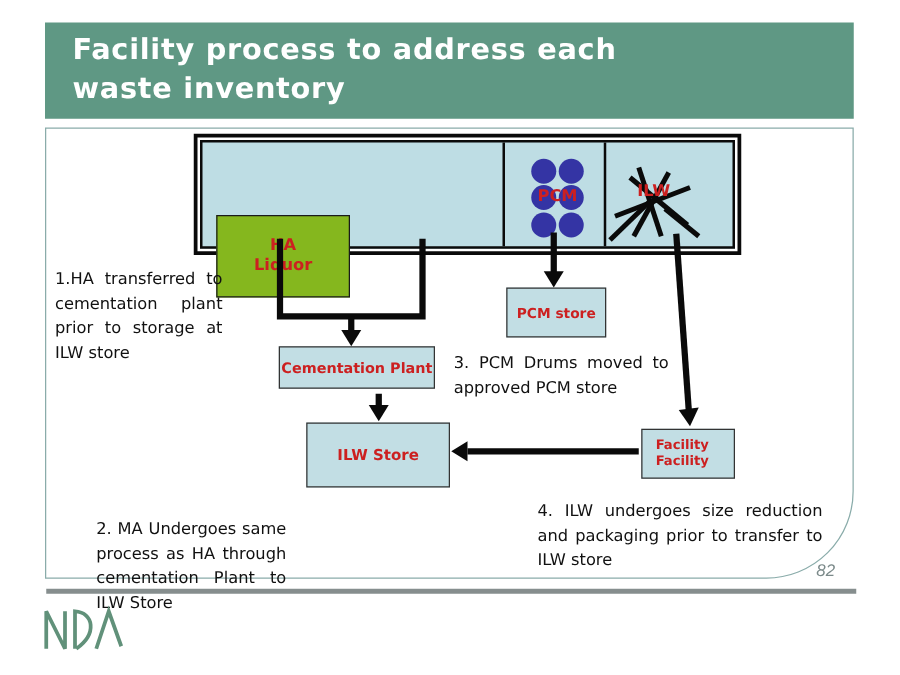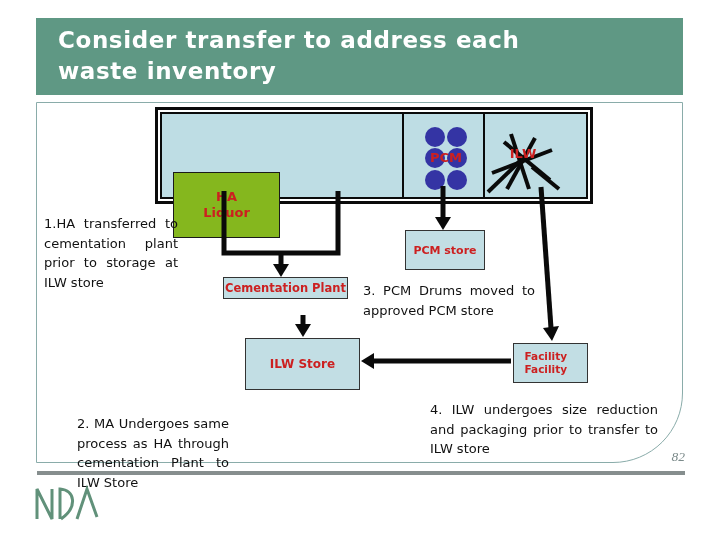--- a/index.html
+++ b/index.html
@@ -35,51 +35,51 @@
 
   .panel-label{position:absolute;z-index:3;font-weight:bold;font-size:13px;
     color:var(--label-red);text-align:center;width:44px;}
   .pcm-label{left:424px;top:150px;}
   .ilw-label{left:501px;top:146px;}
 
   .flow-box{position:absolute;background:var(--box-blue);border:1px solid #333;
     display:flex;align-items:center;justify-content:center;text-align:left;
     color:var(--label-red);font-weight:bold;z-index:1;}
   .box-pcm-store{left:405px;top:230px;width:80px;height:40px;font-size:11px;}
-  .box-cementation{left:223px;top:277px;width:125px;height:22px;font-size:11.5px;}
+  .box-cementation{left:223px;top:277px;width:125px;height:34px;font-size:11.5px;}
   .box-ilw-store{left:245px;top:338px;width:115px;height:52px;font-size:12px;}
   .box-process-facility{left:513px;top:343px;width:75px;height:40px;font-size:10.5px;line-height:13px;}
   .box-process-facility span{display:inline-block;width:52px;}
 
   .note{position:absolute;font-size:13px;line-height:19.5px;color:#111;
     text-align:justify;text-justify:inter-word;}
   .note1{left:44px;top:214px;width:134px;}
   .note2{left:77px;top:374px;width:152px;margin-top:40px;}
   .note3{left:363px;top:281px;width:172px;}
   .note4{left:430px;top:400px;width:228px;}
 
   .overlay{position:absolute;left:0;top:0;width:720px;height:540px;z-index:2;pointer-events:none;}
   .flow-line{stroke:#0a0a0a;stroke-width:5;fill:none;}
   .arrow-head{fill:#0a0a0a;stroke:none;}
   .drum{fill:var(--drum-blue);}
   .scribble{stroke:#0a0a0a;stroke-width:4;}
   .logo-stroke{stroke:var(--logo-green);stroke-width:3;fill:none;}
 
   .bottom-line{position:absolute;left:37px;top:471px;width:648px;height:4px;background:var(--line-gray);}
-  .page-number{position:absolute;left:653px;top:449px;width:32px;text-align:right;
+  .page-number{position:absolute;left:653px;top:449px;width:32px;text-align:left;
     font-size:13.5px;font-style:italic;color:var(--page-num-gray);
-    font-family:Liberation Serif, serif;}
+    font-family:Liberation Sans, sans-serif;}
 </style>
 </head>
 <body>
 
 <div class="stage">
 
   <div class="title-bar">
-    <div>Consider transfer to address each</div>
+    <div>Facility process to address each</div>
     <div>waste inventory</div>
   </div>
 
   <div class="content-area"></div>
 
   <div class="frame-outer"></div>
   <div class="frame-inner"></div>
 
   <div class="src-box src-ha">
     <span class="lbl">HA Liquor</span>

